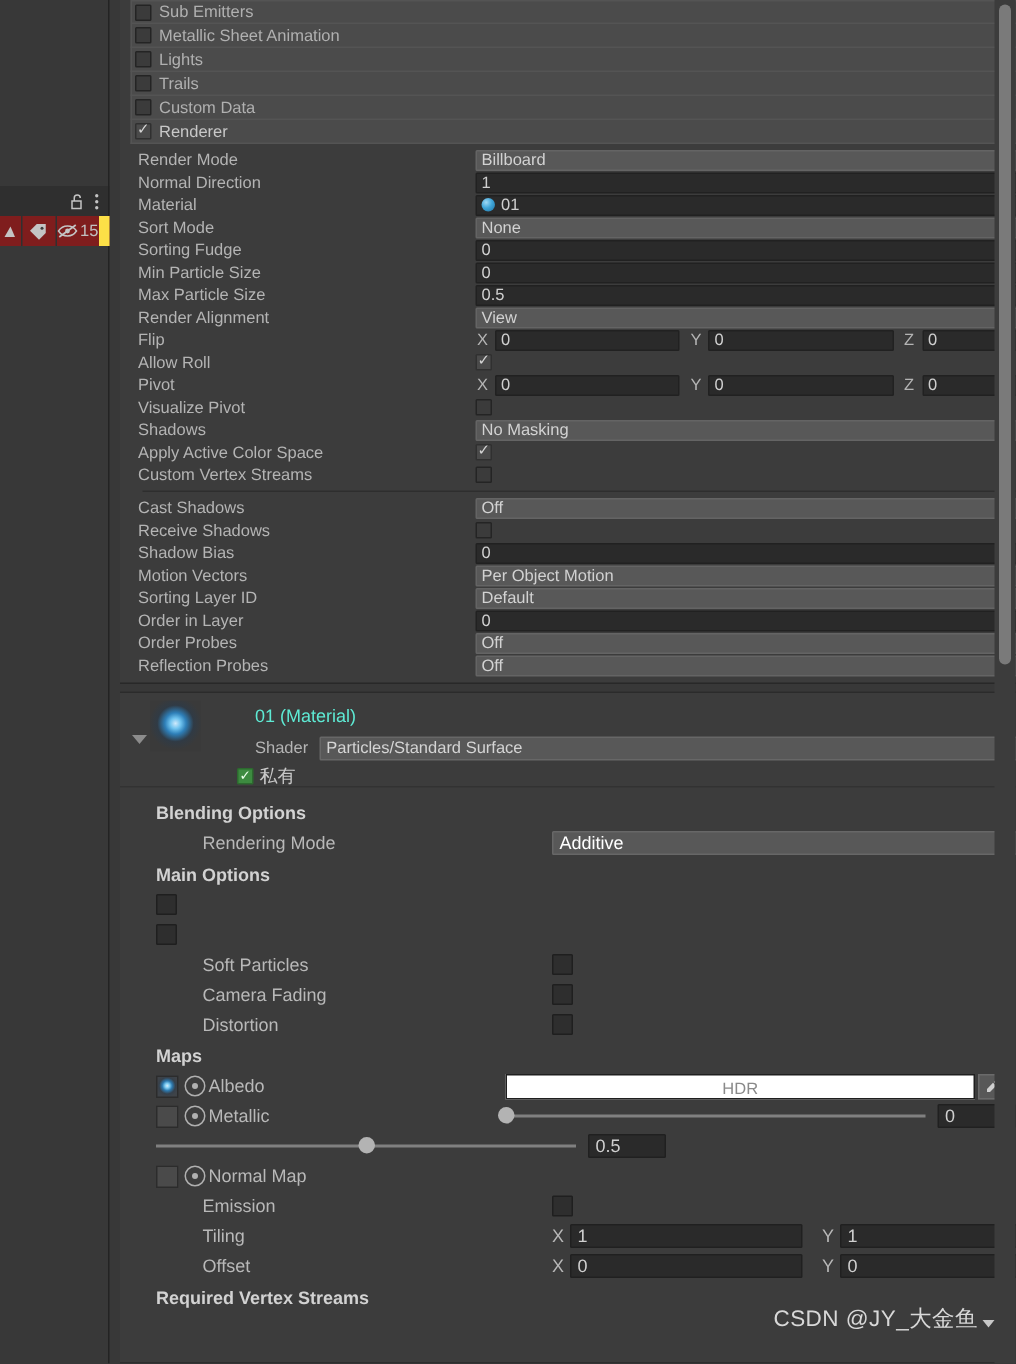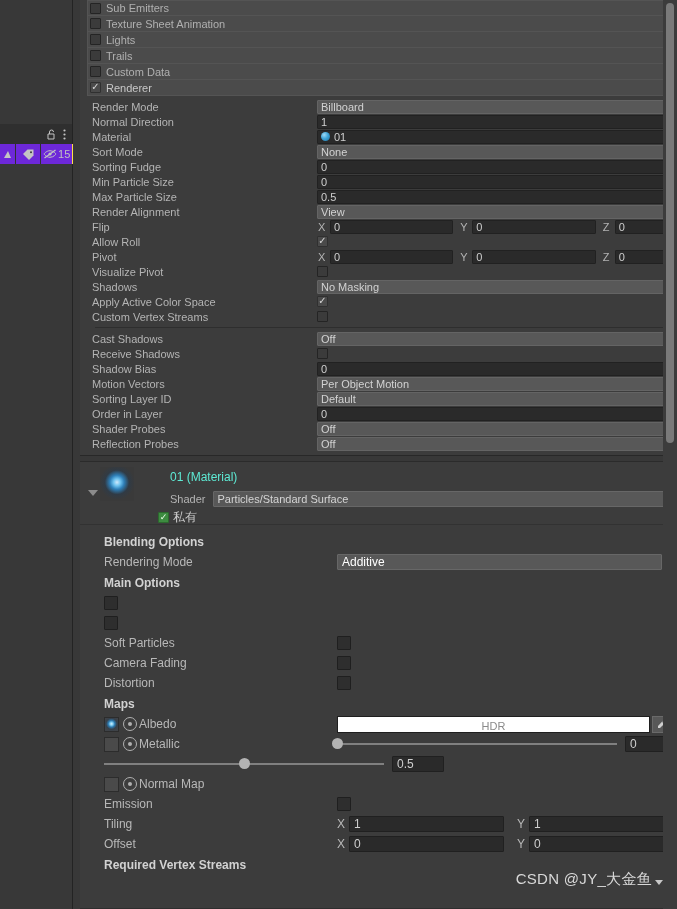--- a/index.html
+++ b/index.html
@@ -23,21 +23,21 @@
     background: #383838; border-right: 1px solid #232323;
   }
   .left-toolbar {
     position: absolute; left: 0; top: 124px; width: 73px; height: 20px;
     background: #2f2f2f; border-right: 1px solid #232323;
     display: flex; align-items: center; justify-content: flex-end;
     gap: 7px; padding-right: 6px;
   }
   .left-iconrow {
     position: absolute; left: 0; top: 144px; width: 73px; height: 20px;
-    background: #6d28d9; border-right: 1px solid #fde047;
+    background: #7f1d1d; border-right: 7px solid #fde047;
     display: flex; align-items: center;
   }
   .lcell {
     height: 20px; display: flex; align-items: center; justify-content: center;
     border-right: 1px solid #303030; color: #c0c0c0;
   }
   .lcell.c1 { width: 16px; }
   .lcell.c2 { width: 26px; }
   .lcell.c3 { width: 31px; border-right: none; gap: 1px; font-size: 11px; }
   .left-lower {
@@ -159,21 +159,21 @@
   .privleft { display: flex; align-items: center; gap: 4px; }
   .cbx-green {
     width: 11px; height: 11px; background: #3d8b40; border: 1px solid #2c6a2e;
     border-radius: 1px; display: flex; align-items: center; justify-content: center;
   }
   .cbx-green::after { content: "✓"; color: #eaffea; font-size: 9px; line-height: 1; }
   .privlabel { color: #c9c9c9; font-size: 12px; }
 
   .matbody { padding: 6px 0 0 0; border-top: 1px solid #323232; }
   .mrow { display: flex; align-items: center; height: 20px; padding-left: 24px; }
-  .mlabel { width: 233px; color: #b8b8b8; font-size: 12px; flex: none; }
+  .mlabel { width: 233px; color: #b8b8b8; font-size: 12px; flex: none; margin-left: 31px; }
   .mlabel.indent2 { padding-left: 37px; }
   .mhead { color: #d2d2d2; font-size: 12px; font-weight: bold; padding-left: 24px; height: 21px; display: flex; align-items: center; }
   .mdd {
     width: 325px; height: 16px; background: #585858; border: 1px solid #676767;
     border-radius: 1px; display: flex; align-items: center; padding: 0 4px;
     color: #ffffff; font-size: 12px; position: relative;
   }
   .mcbx {
     width: 14px; height: 14px; background: #2e2e2e; border: 1px solid #1f1f1f;
     border-radius: 1px;
@@ -286,21 +286,21 @@
   <div class="pane">
     <div class="content">
 
       <div class="modlist">
         <div class="modrow">
           <span class="cbx"></span>
           <span class="modlabel">Sub Emitters</span>
         </div>
         <div class="modrow">
           <span class="cbx"></span>
-          <span class="modlabel">Texture Sheet Animation</span>
+          <span class="modlabel">Metallic Sheet Animation</span>
         </div>
         <div class="modrow">
           <span class="cbx"></span>
           <span class="modlabel">Lights</span>
         </div>
         <div class="modrow">
           <span class="cbx"></span>
           <span class="modlabel">Trails</span>
         </div>
         <div class="modrow">
@@ -531,21 +531,21 @@
         <div class="prow">
           <span class="plabel">Order in Layer</span>
           <span class="pfield">
               <span class="txtf">
             <span>0</span>
           </span>
             </span>
         </div>
 
         <div class="prow">
-          <span class="plabel">Shader Probes</span>
+          <span class="plabel">Order Probes</span>
           <span class="pfield">
               <span class="ddown">
             <span>Off</span>
 
           </span>
             </span>
         </div>
 
         <div class="prow">
           <span class="plabel">Reflection Probes</span>

